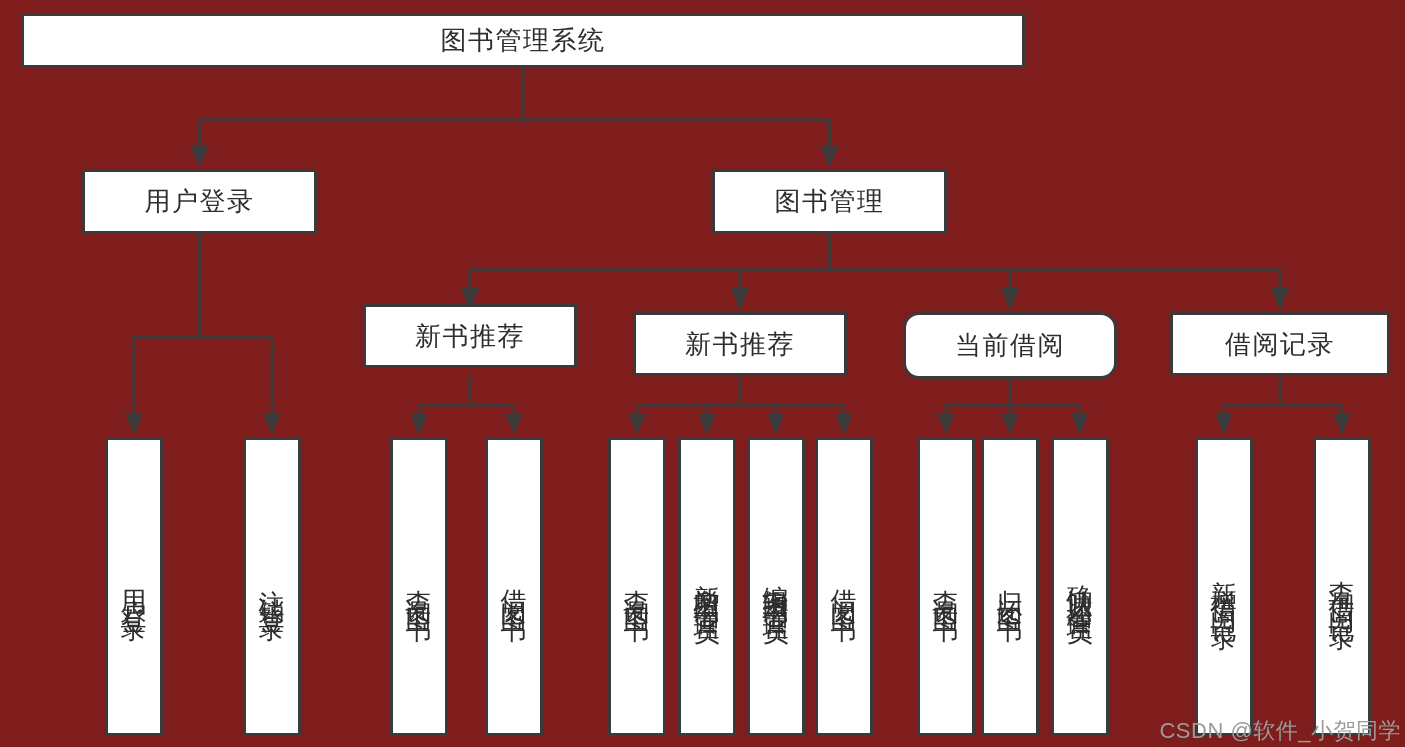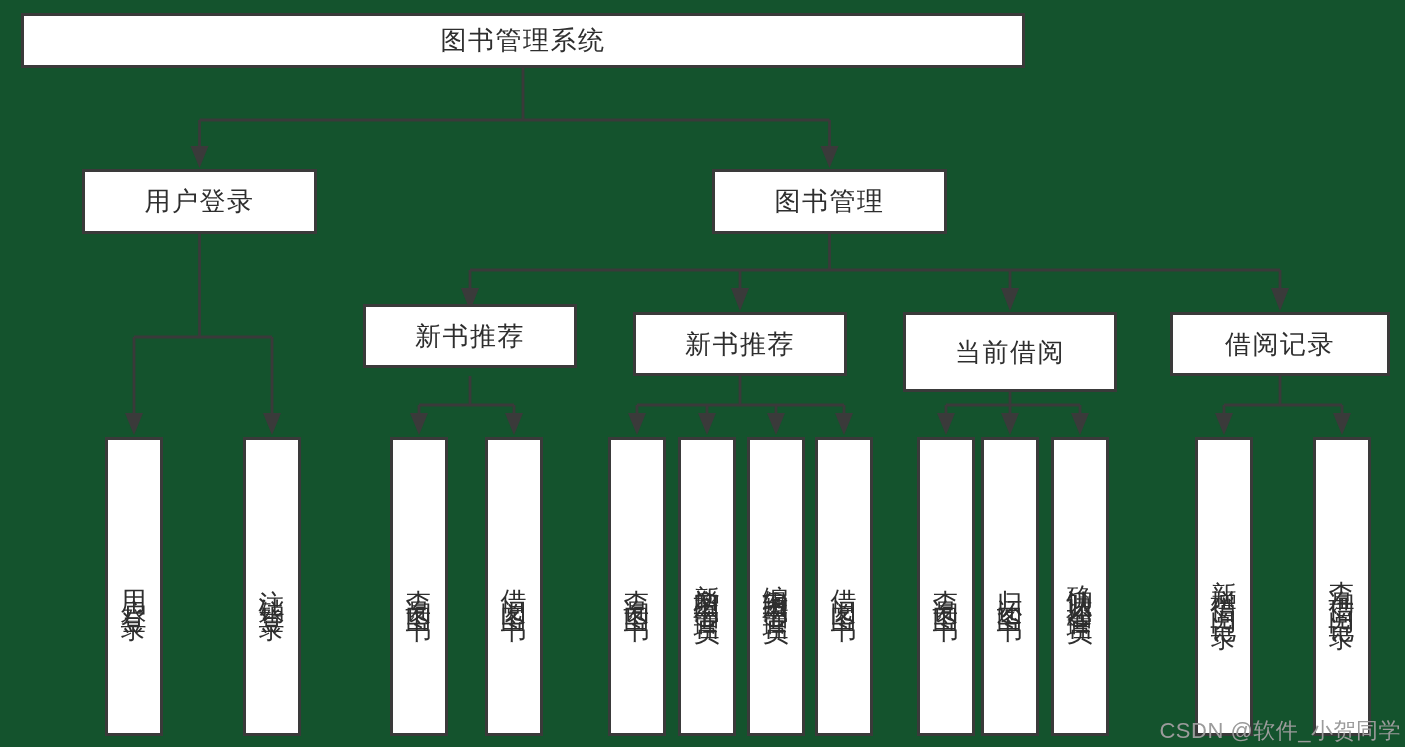--- a/index.html
+++ b/index.html
@@ -1,19 +1,19 @@
 <!DOCTYPE html>
 <html><head>
 <meta charset="utf-8">
 <style>
   html,body{margin:0;padding:0;background:#ffffff;}
   .canvas{
     position:relative;
     width:1405px;height:747px;
-    background:#14532d;
+    background:#7f1d1d;
     font-family:"Liberation Sans","DejaVu Sans",sans-serif;
     color:#2e2e2e;
     overflow:hidden;
   }
   .wires{position:absolute;left:0;top:0;width:1405px;height:747px;}
   .wires path{stroke:#3a3a3a;stroke-width:2.8;fill:none;}
   .wires polygon{fill:#3a3a3a;stroke:none;}
   .box{
     position:absolute;
     box-sizing:border-box;
@@ -86,21 +86,21 @@
   <div class="box" style="left:712px;top:169px;width:235px;height:65px;align-items:center;">
     <span class="hlabel">图书管理</span>
   </div>
 
   <div class="box" style="left:363px;top:304px;width:214px;height:64px;">
     <span class="hlabel">新书推荐</span>
   </div>
   <div class="box" style="left:633px;top:312px;width:214px;height:64px;">
     <span class="hlabel">新书推荐</span>
   </div>
-  <div class="box" style="left:903px;top:312px;width:214px;height:80px;">
+  <div class="box" style="left:903px;top:312px;width:214px;height:67px;border-radius:16px;">
     <span class="hlabel">当前借阅</span>
   </div>
   <div class="box" style="left:1170px;top:312px;width:220px;height:64px;">
     <span class="hlabel">借阅记录</span>
   </div>
 
   <div class="box leaf" style="left:105px;">
     <span class="vtext">用户登录</span>
   </div>
   <div class="box leaf" style="left:243px;">

